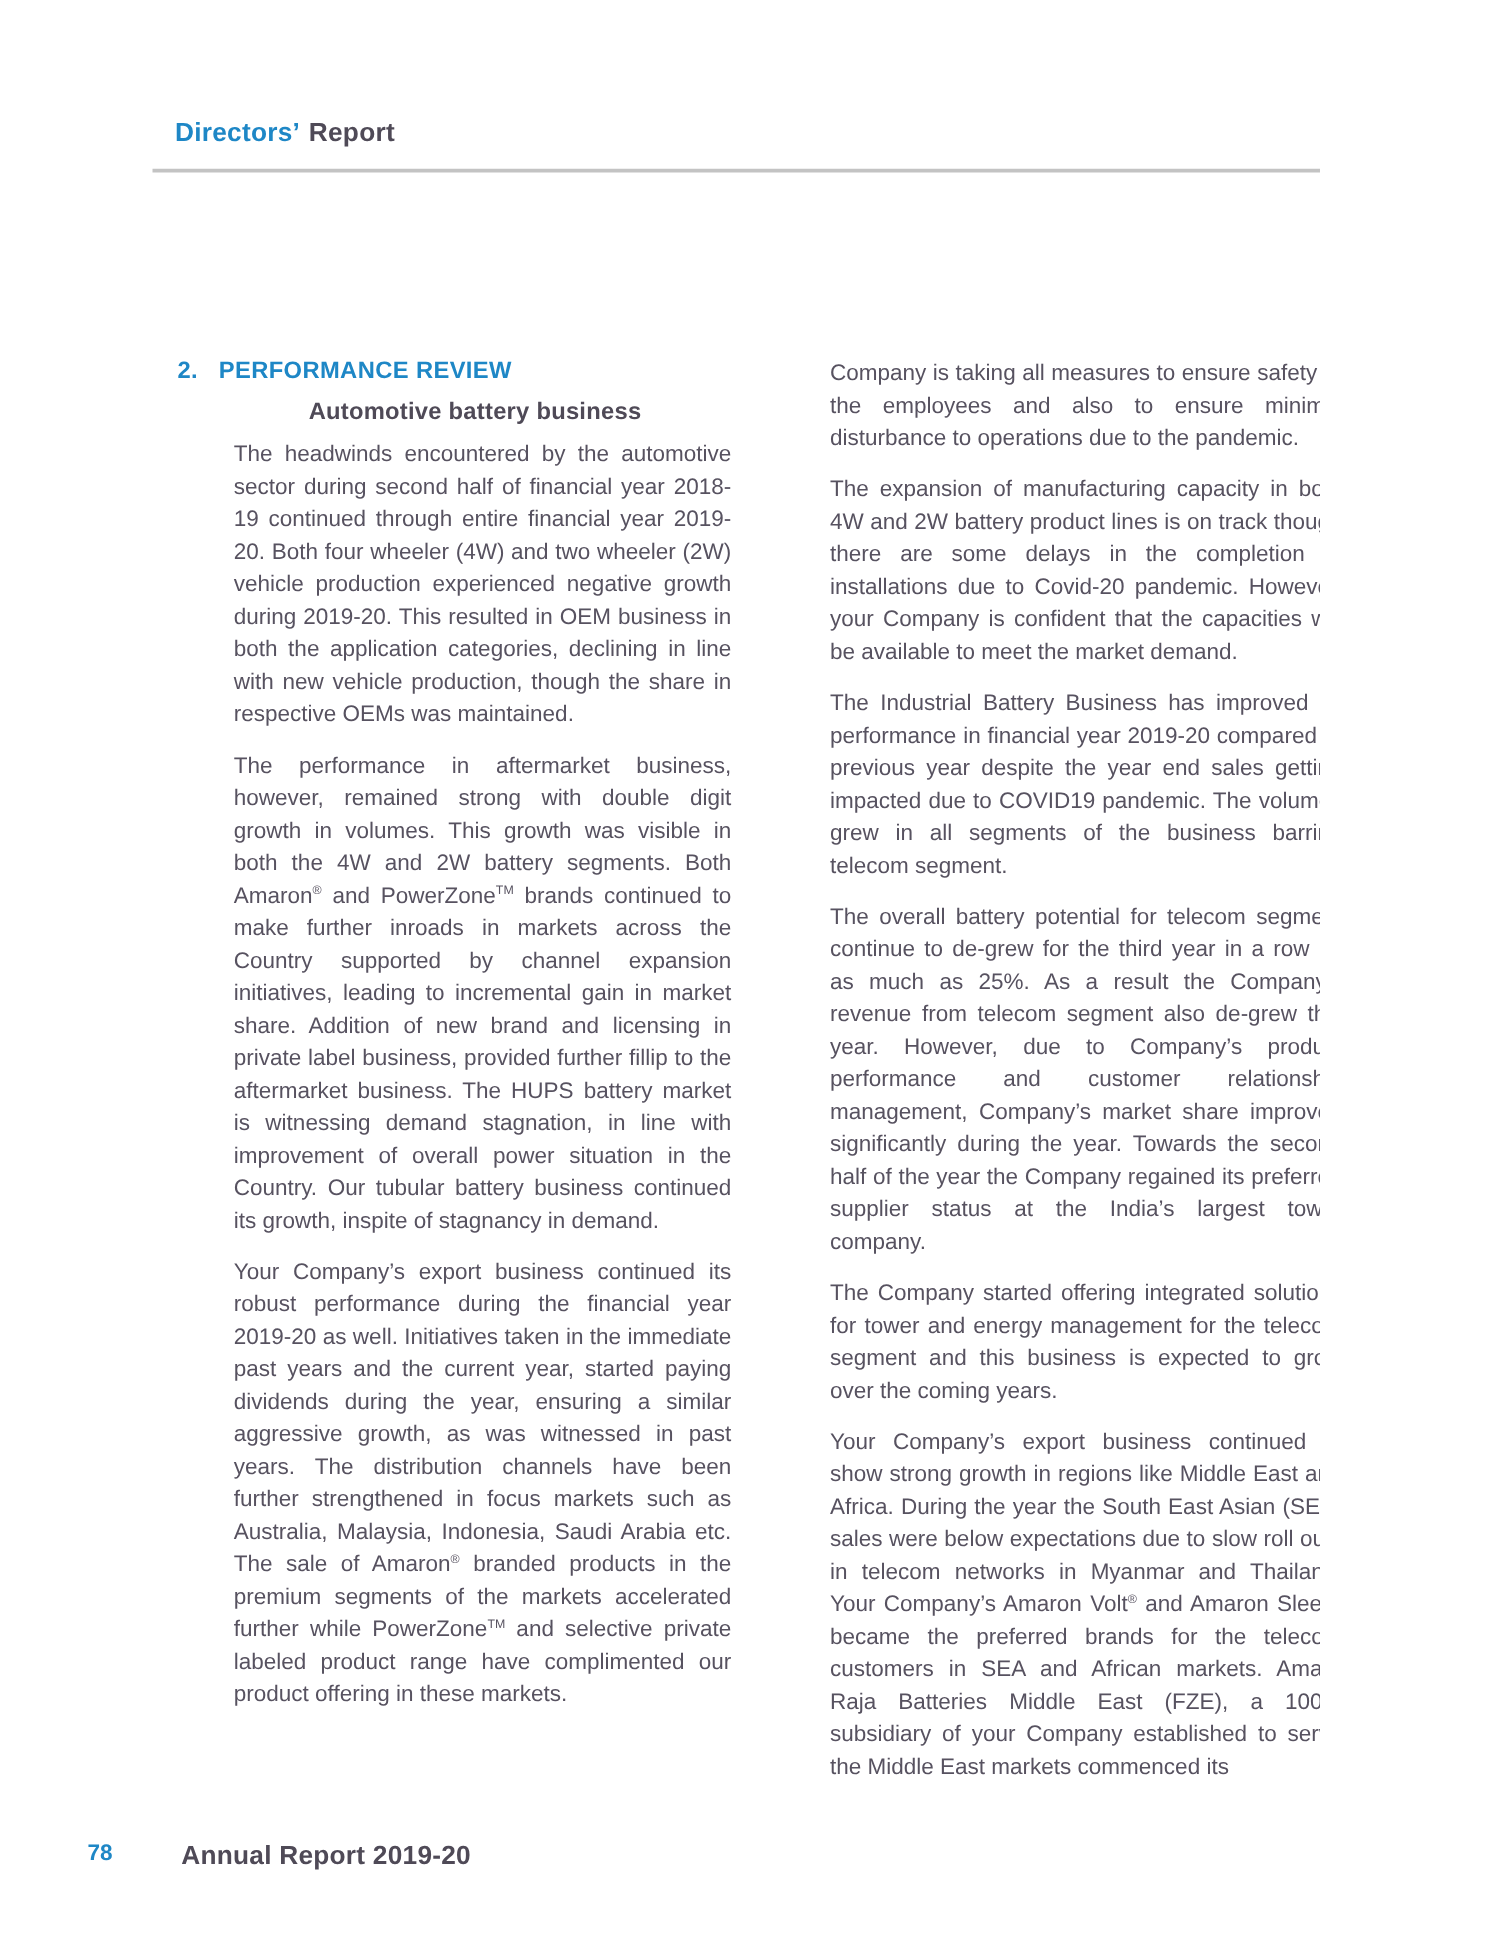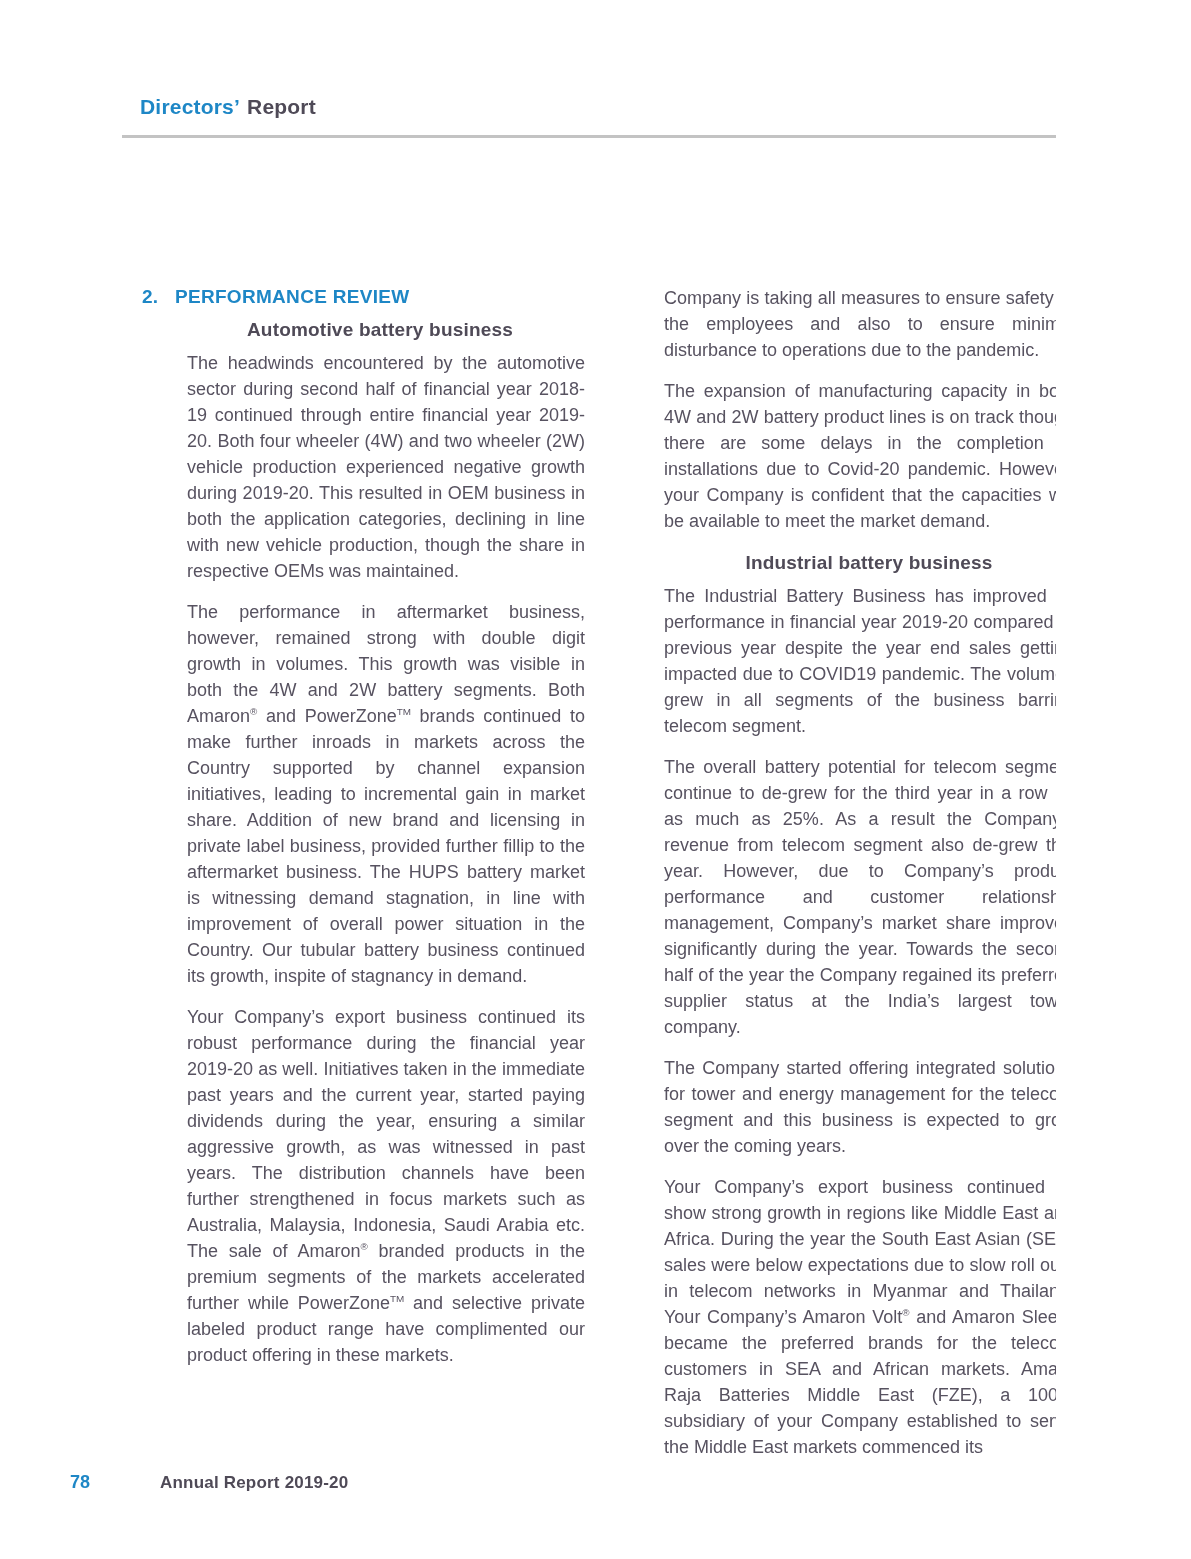--- a/index.html
+++ b/index.html
@@ -85,24 +85,24 @@
   }
   .page-num{
     position:absolute;
     left:70px;
     top:0;
     color:var(--accent);
     font-size:18px;
   }
   .footer-label{
     position:absolute;
-    left:160px;
+    left:145px;
     top:1px;
     color:var(--heading-text);
-    font-size:17px;
+    font-size:21px;
     letter-spacing:0.2px;
   }
 </style>
 </head>
 <body>
 
 <div class="page">
 
   <div class="header">
     <span class="accent">Directors’</span><span class="dark">Report</span>
@@ -116,21 +116,20 @@
     </div>
     <h3 class="subhead">Automotive battery business</h3>
     <p class="body-p">The headwinds encountered by the automotive sector during second half of financial year 2018-19 continued through entire financial year 2019-20. Both four wheeler (4W) and two wheeler (2W) vehicle production experienced negative growth during 2019-20. This resulted in OEM business in both the application categories, declining in line with new vehicle production, though the share in respective OEMs was maintained.</p>
     <p class="body-p">The performance in aftermarket business, however, remained strong with double digit growth in volumes. This growth was visible in both the 4W and 2W battery segments. Both Amaron<sup>®</sup> and PowerZone<sup>TM</sup> brands continued to make further inroads in markets across the Country supported by channel expansion initiatives, leading to incremental gain in market share. Addition of new brand and licensing in private label business, provided further fillip to the aftermarket business. The HUPS battery market is witnessing demand stagnation, in line with improvement of overall power situation in the Country. Our tubular battery business continued its growth, inspite of stagnancy in demand.</p>
     <p class="body-p">Your Company’s export business continued its robust performance during the financial year 2019-20 as well. Initiatives taken in the immediate past years and the current year, started paying dividends during the year, ensuring a similar aggressive growth, as was witnessed in past years. The distribution channels have been further strengthened in focus markets such as Australia, Malaysia, Indonesia, Saudi Arabia etc. The sale of Amaron<sup>®</sup> branded products in the premium segments of the markets accelerated further while PowerZone<sup>TM</sup> and selective private labeled product range have complimented our product offering in these markets.</p>
   </div>
 
   <div class="col col-right">
     <p class="body-p">Company is taking all measures to ensure safety of the employees and also to ensure minimal disturbance to operations due to the pandemic.</p>
     <p class="body-p">The expansion of manufacturing capacity in both 4W and 2W battery product lines is on track though there are some delays in the completion of installations due to Covid-20 pandemic. However, your Company is confident that the capacities will be available to meet the market demand.</p>
-    <h3 class="subhead">Industrial battery business</h3>
     <p class="body-p">The Industrial Battery Business has improved its performance in financial year 2019-20 compared to previous year despite the year end sales getting impacted due to COVID19 pandemic. The volumes grew in all segments of the business barring telecom segment.</p>
     <p class="body-p">The overall battery potential for telecom segment continue to de-grew for the third year in a row by as much as 25%. As a result the Company’s revenue from telecom segment also de-grew this year. However, due to Company’s product performance and customer relationship management, Company’s market share improved significantly during the year. Towards the second half of the year the Company regained its preferred supplier status at the India’s largest tower company.</p>
     <p class="body-p">The Company started offering integrated solutions for tower and energy management for the telecom segment and this business is expected to grow over the coming years.</p>
     <p class="body-p">Your Company’s export business continued to show strong growth in regions like Middle East and Africa. During the year the South East Asian (SEA) sales were below expectations due to slow roll outs in telecom networks in Myanmar and Thailand. Your Company’s Amaron Volt<sup>®</sup> and Amaron Sleek<sup>®</sup> became the preferred brands for the telecom customers in SEA and African markets. Amara Raja Batteries Middle East (FZE), a 100% subsidiary of your Company established to serve the Middle East markets commenced its</p>
   </div>
 
   <div class="footer">
     <span class="page-num">78</span>
     <span class="footer-label">Annual Report 2019-20</span>
   </div>

